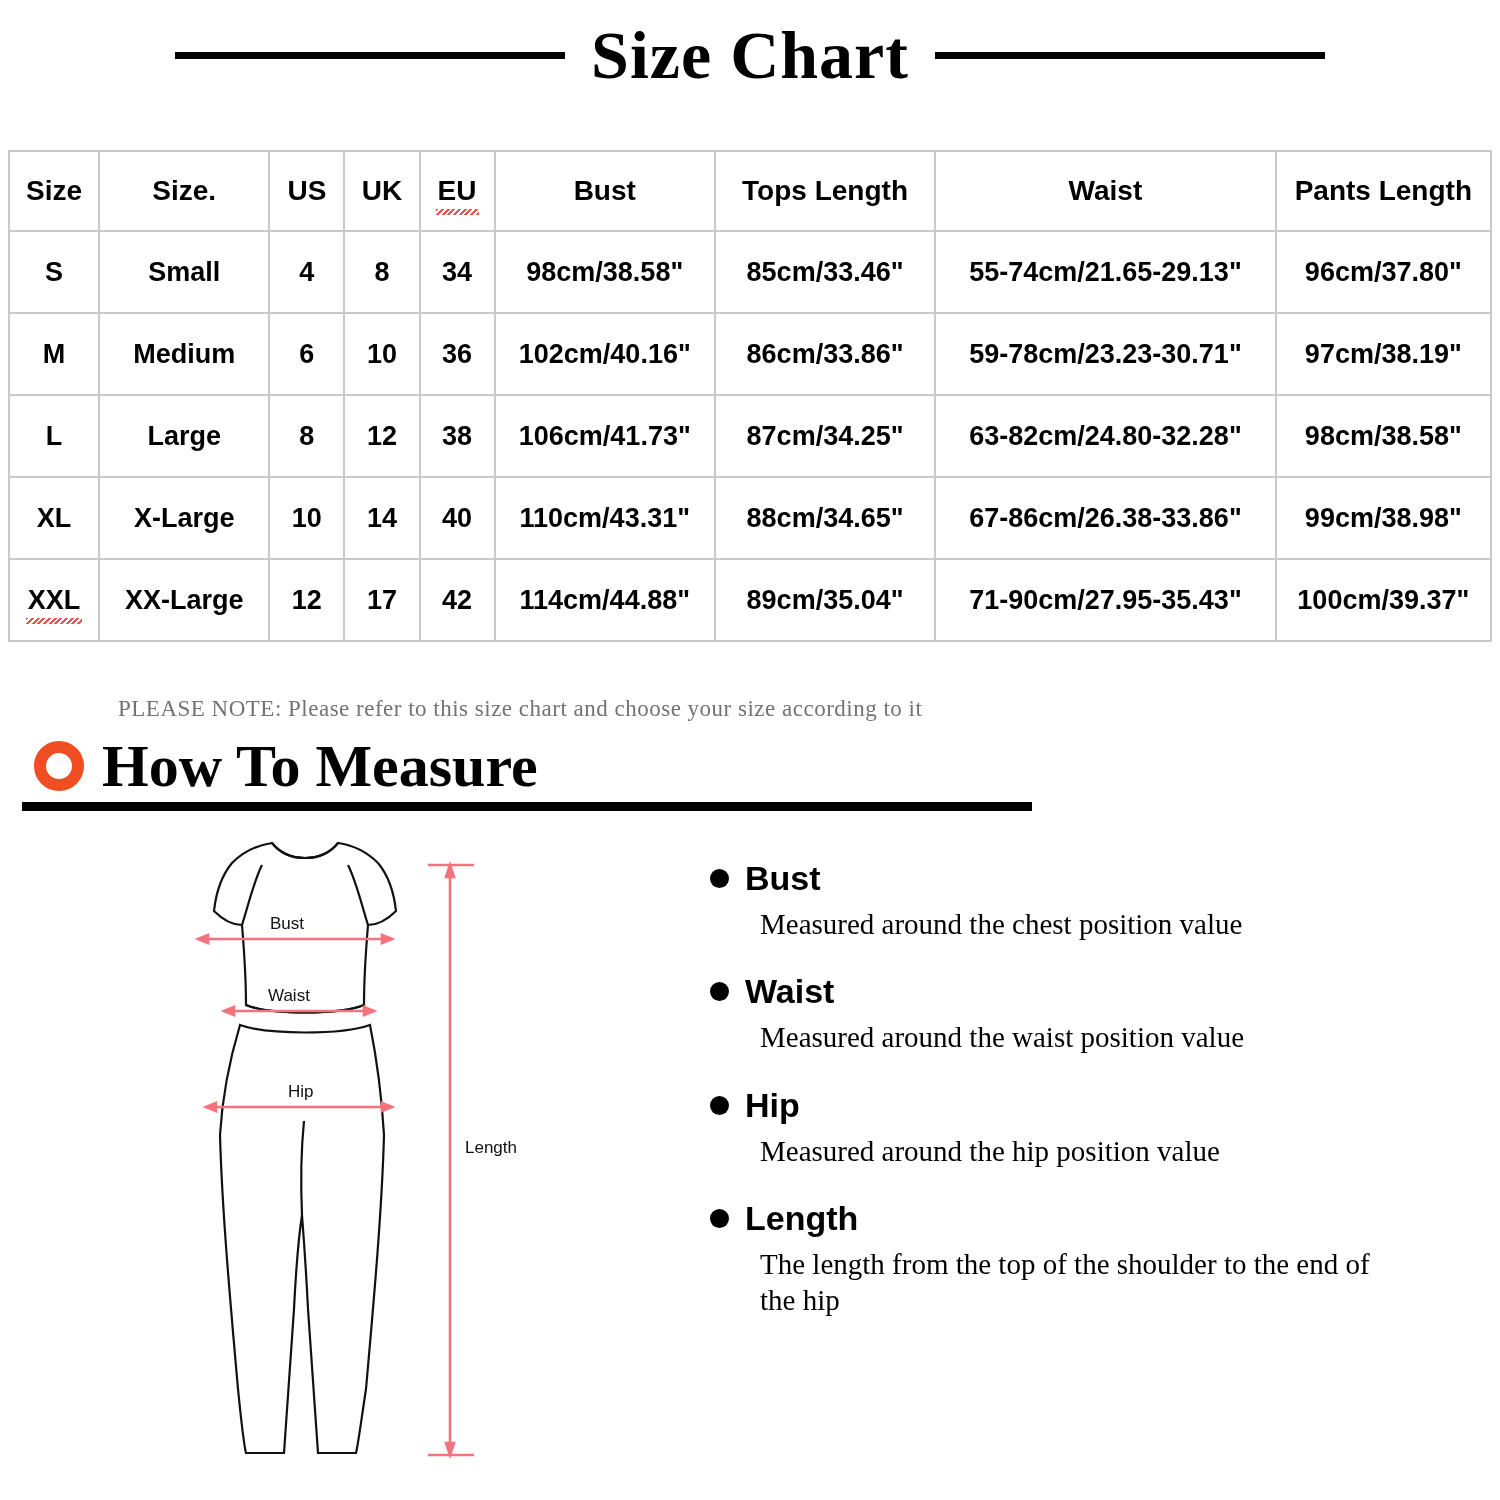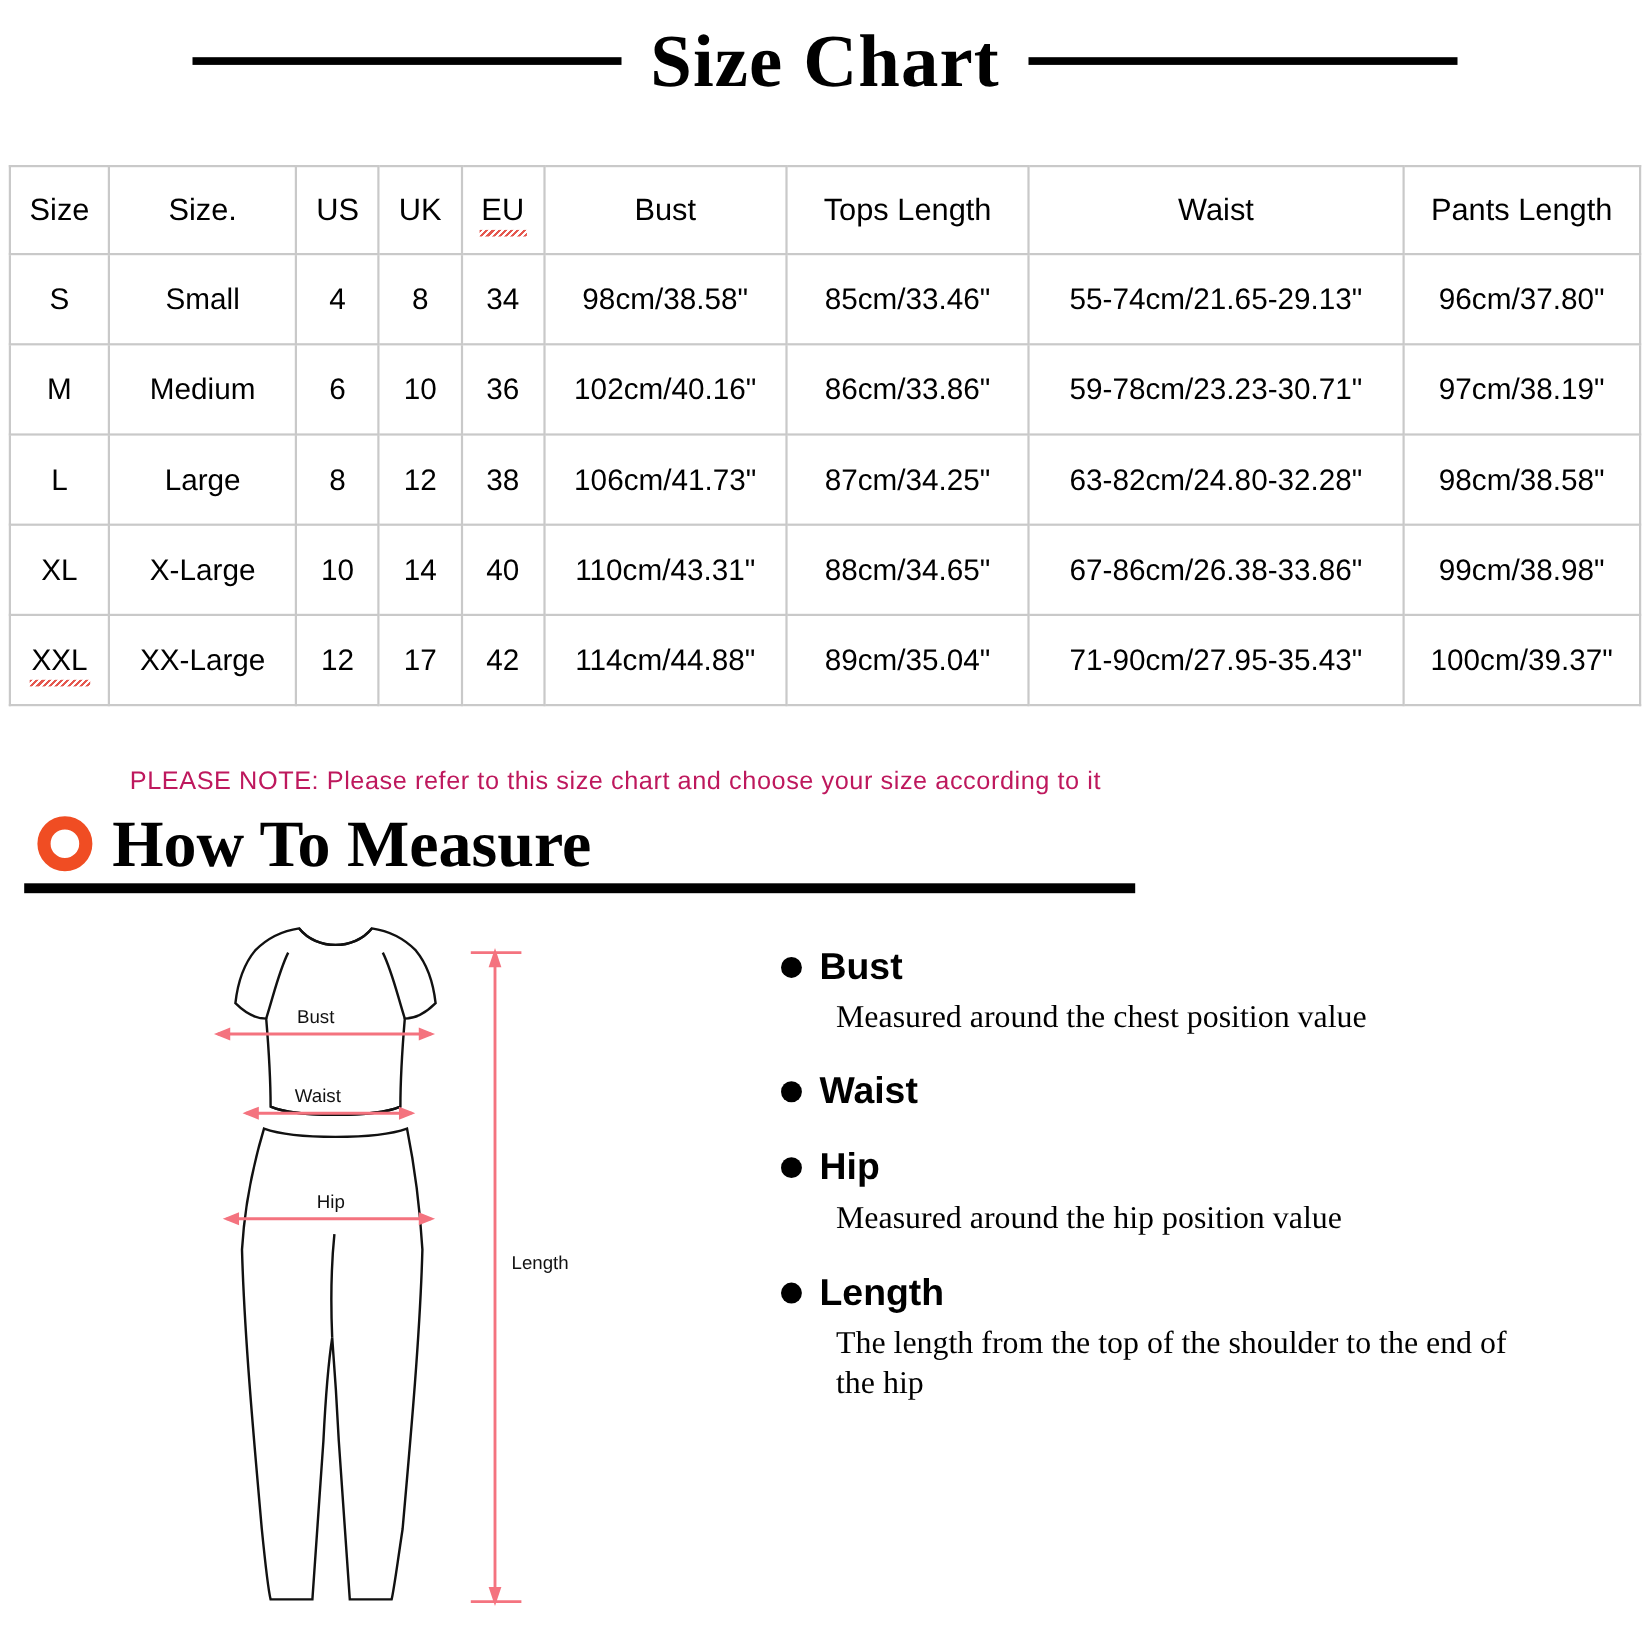--- a/index.html
+++ b/index.html
@@ -51,21 +51,21 @@
   }
   table.size-chart {
     width: 100%;
     border-collapse: collapse;
     table-layout: fixed;
   }
   table.size-chart td, table.size-chart th {
     border: 2px solid #c9c9c9;
     text-align: center;
     font-size: 27px;
-    font-weight: normal;
+    font-weight: bold;
     padding: 0;
     height: 80px;
     white-space: nowrap;
   }
   table.size-chart thead th {
     font-size: 28px;
     height: 78px;
   }
   .col-size   { width: 90px; }
   .col-sizew  { width: 170px; }
@@ -89,22 +89,22 @@
     bottom: -8px;
     height: 6px;
     background:
       repeating-linear-gradient(135deg, #e03a2f 0 2px, transparent 2px 4px);
     opacity: .85;
   }
 
   
   .note {
     margin: 54px 0 12px 118px;
-    color: #be185d;
-    font-family: Liberation Sans, sans-serif;
+    color: #737373;
+    font-family: Liberation Serif, serif;
     font-size: 23px;
     letter-spacing: .5px;
   }
 
   
   .howto {
     margin: 14px 0 0 34px;
     display: flex;
     align-items: center;
     gap: 18px;
@@ -348,20 +348,21 @@
         <span class="bullet-label">Bust</span>
       </div>
       <div class="bullet-desc">Measured around the chest position value</div>
     </div>
 
     <div class="bullet-item">
       <div class="bullet-head">
         <span class="dot"></span>
         <span class="bullet-label">Waist</span>
       </div>
+      <div class="bullet-desc">Measured around the waist position value</div>
     </div>
 
     <div class="bullet-item">
       <div class="bullet-head">
         <span class="dot"></span>
         <span class="bullet-label">Hip</span>
       </div>
       <div class="bullet-desc">Measured around the  hip position value</div>
     </div>
 

